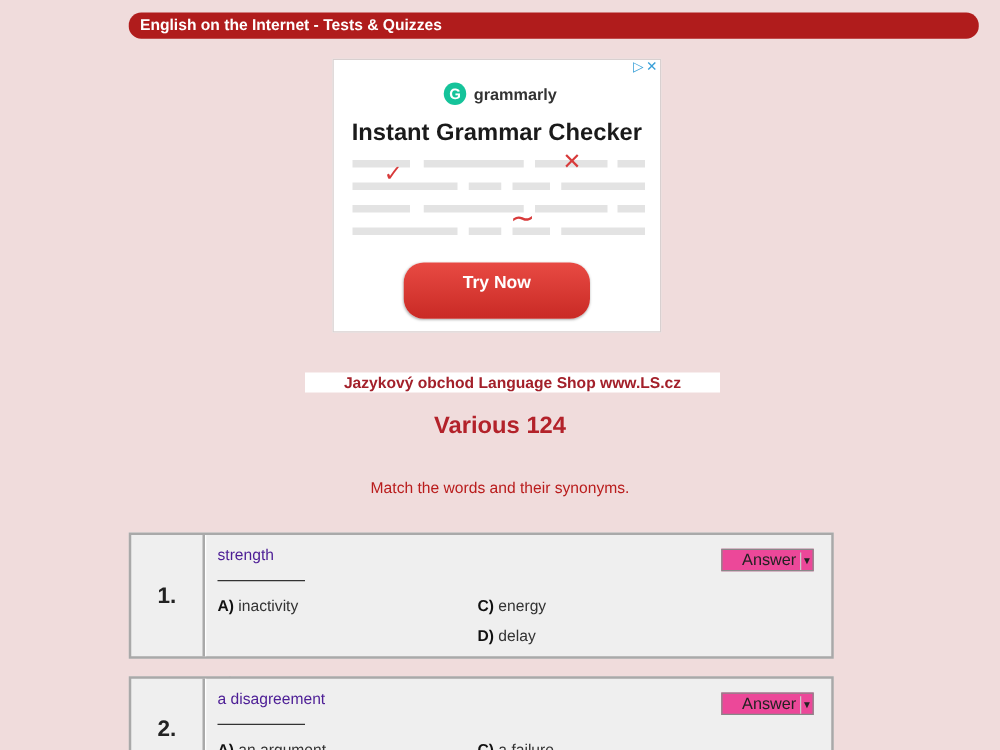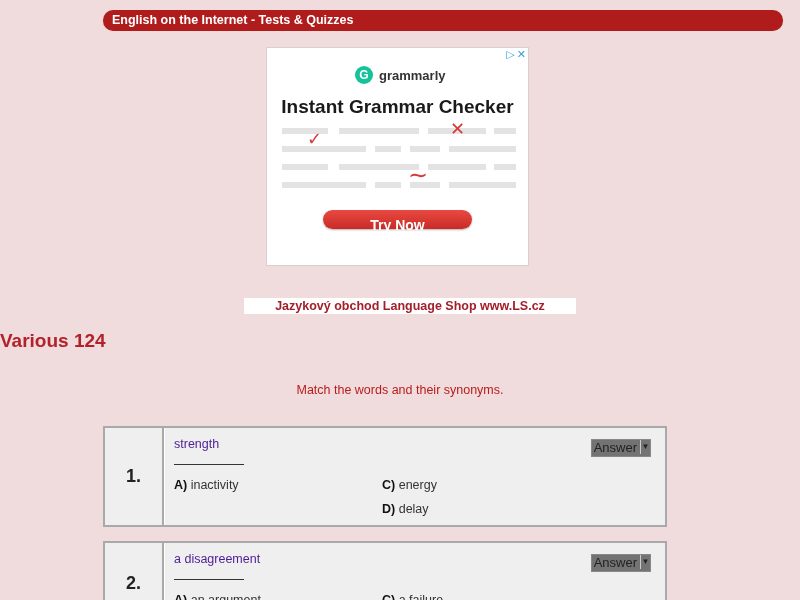--- a/index.html
+++ b/index.html
@@ -44,35 +44,35 @@
     }
     .ad-logo .name { font-size: 13px; color: #333; font-weight: bold; }
     .ad-headline {
       position: absolute; left: 0; top: 48px; width: 100%;
       text-align: center; font-size: 19px; font-weight: bold; color: #1a1a1a;
     }
     .line { position: absolute; height: 6px; background: #e3e3e3; }
     .mark { position: absolute; color: #d83a3a; font-size: 18px; line-height: 18px; }
     .ad-cta {
       position: absolute; left: 56px; top: 162px;
-      width: 149px; height: 19px; border-radius: 16px;
+      width: 149px; height: 45px; border-radius: 16px;
       background: linear-gradient(#e84a43, #c92a25);
       color: #fff; font-weight: bold; font-size: 14px;
       text-align: center; line-height: 31px;
       box-shadow: 0 1px 2px rgba(0,0,0,0.3);
     }
     .shop-link {
       position: absolute; left: 244px; top: 298px;
       width: 332px; height: 16px; background: #ffffff;
       color: #a3202a; font-weight: bold; font-size: 12.5px;
       text-align: center; line-height: 16px;
     }
     .page-title {
       position: absolute; left: 0; top: 330px; width: 800px;
-      text-align: left; color: #b3222a; font-weight: bold; font-size: 19px;
+      text-align: center; color: #b3222a; font-weight: bold; font-size: 19px;
     }
     .instructions {
       position: absolute; left: 0; top: 383px; width: 800px;
       text-align: center; color: #b91c1c; font-size: 12.5px;
     }
     .q-box {
       position: absolute; left: 103px; width: 564px;
       border: 2px solid #a9a9a9;
       background: #efefef;
       display: flex;
@@ -82,23 +82,23 @@
       font-size: 18px; font-weight: bold; color: #222;
       display: flex; align-items: center; justify-content: center;
     }
     .q-body { position: relative; flex: 1; border-left: 1px solid #fff; }
     .q-word { position: absolute; left: 9px; top: 9px; font-size: 12.5px; color: #4c1d95; }
     .q-blank { position: absolute; left: 9px; top: 36px; width: 70px; border-top: 1px solid #333; }
     .opt { position: absolute; font-size: 12.5px; color: #333; }
     .opt b { color: #111; }
     .answer-select {
       position: absolute; right: 14px; top: 11px;
-      height: 18px; border: 1px solid #888; background: #737373;
+      height: 18px; border: 1px solid #888; background: #ec4899;
       font-size: 13px; color: #222; line-height: 16px;
-      padding-left: 2px; display: flex; align-items: flex-start;
+      padding-left: 16px; display: flex; align-items: flex-end;
     }
     .answer-select .arrow {
       display: inline-block; width: 10px; height: 14px; margin-left: 3px;
       border-left: 1px solid #ccc; font-size: 8px; text-align: center; line-height: 14px;
     }
   </style>
 </head>
 <body>
 
 <div class="top-bar">

